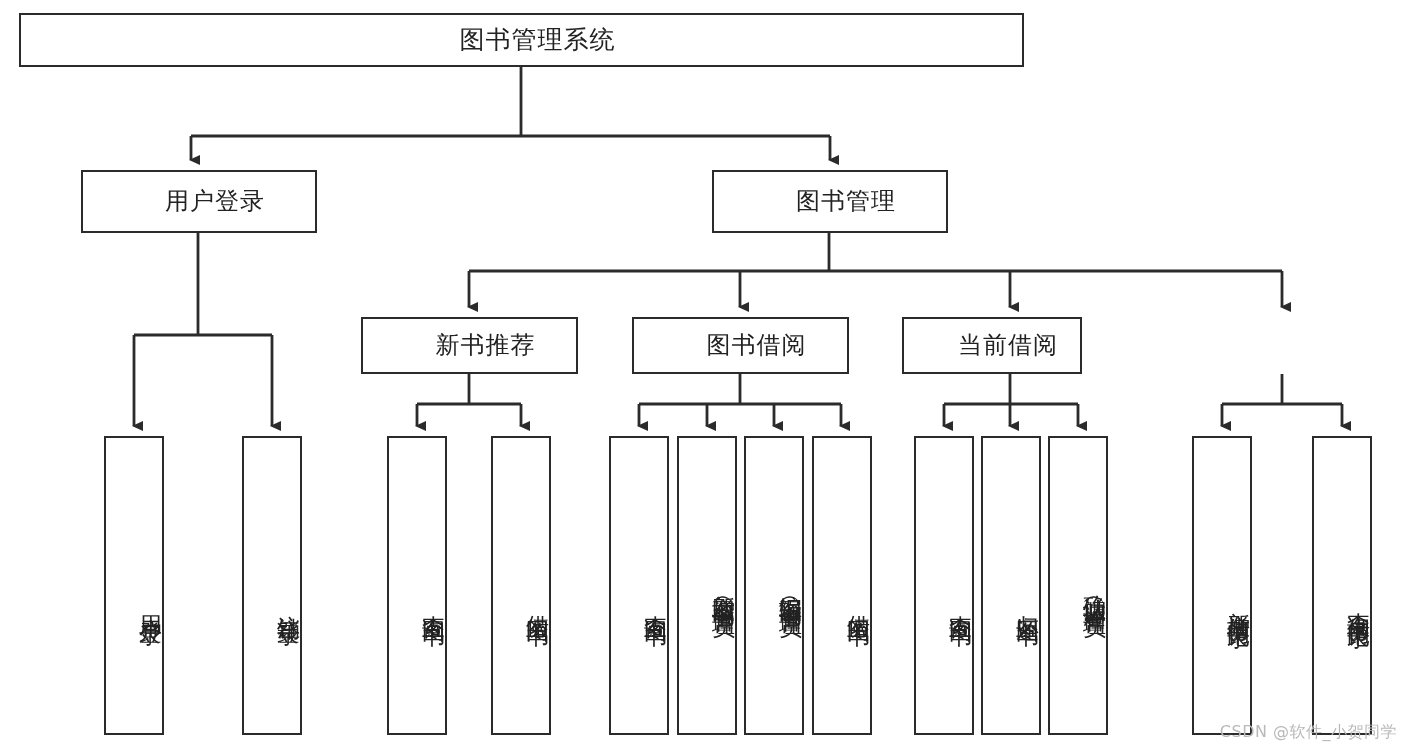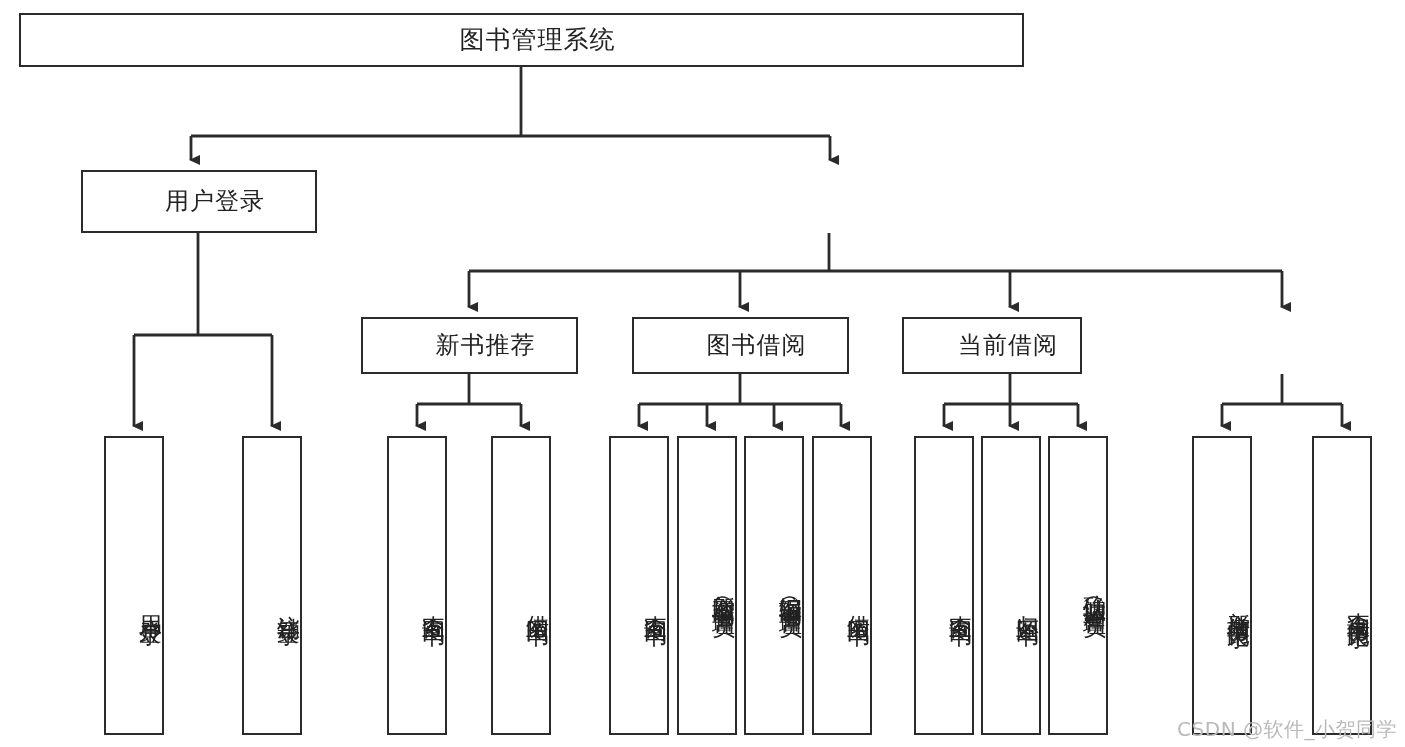--- a/index.html
+++ b/index.html
@@ -55,21 +55,21 @@
     justify-content: center;
     line-height: 1.0;
   }
   .node.vert.tall-text {
     padding-top: 10px;
   }
   .watermark {
     position: absolute;
     right: 8px;
     bottom: 4px;
-    font-size: 20px;
+    font-size: 16px;
     color: #b9b9b9;
     letter-spacing: 0.5px;
     white-space: nowrap;
     font-family: "DejaVu Sans", "Liberation Sans", sans-serif;
   }
 </style>
 </head>
 <body>
 
 <div id="diagram-root">
@@ -120,20 +120,21 @@
       <path d="M1282,374 L1282,404"></path>
       <path d="M1222,404 L1342,404"></path>
       <path d="M1222,404 L1222,426" marker-end="url(#arrow)"></path>
       <path d="M1342,404 L1342,426" marker-end="url(#arrow)"></path>
     </g>
   </svg>
 
   <div class="node horiz root" style="left:19px; top:13px; width:1005px; height:54px;">图书管理系统</div>
 
   <div class="node horiz" style="left:81px; top:170px; width:236px; height:63px;">用户登录</div>
+  <div class="node horiz" style="left:712px; top:170px; width:236px; height:63px;">图书管理</div>
 
   <div class="node horiz" style="left:361px; top:317px; width:217px; height:57px;">新书推荐</div>
   <div class="node horiz" style="left:632px; top:317px; width:217px; height:57px;">图书借阅</div>
   <div class="node horiz" style="left:902px; top:317px; width:180px; height:57px;">当前借阅</div>
 
   <div class="node vert" style="left:104px; top:436px; width:60px; height:299px;">用户登录</div>
   <div class="node vert" style="left:242px; top:436px; width:60px; height:299px;">注销登录</div>
 
   <div class="node vert" style="left:387px; top:436px; width:60px; height:299px;">查询图书</div>
   <div class="node vert" style="left:491px; top:436px; width:60px; height:299px;">借阅图书</div>

